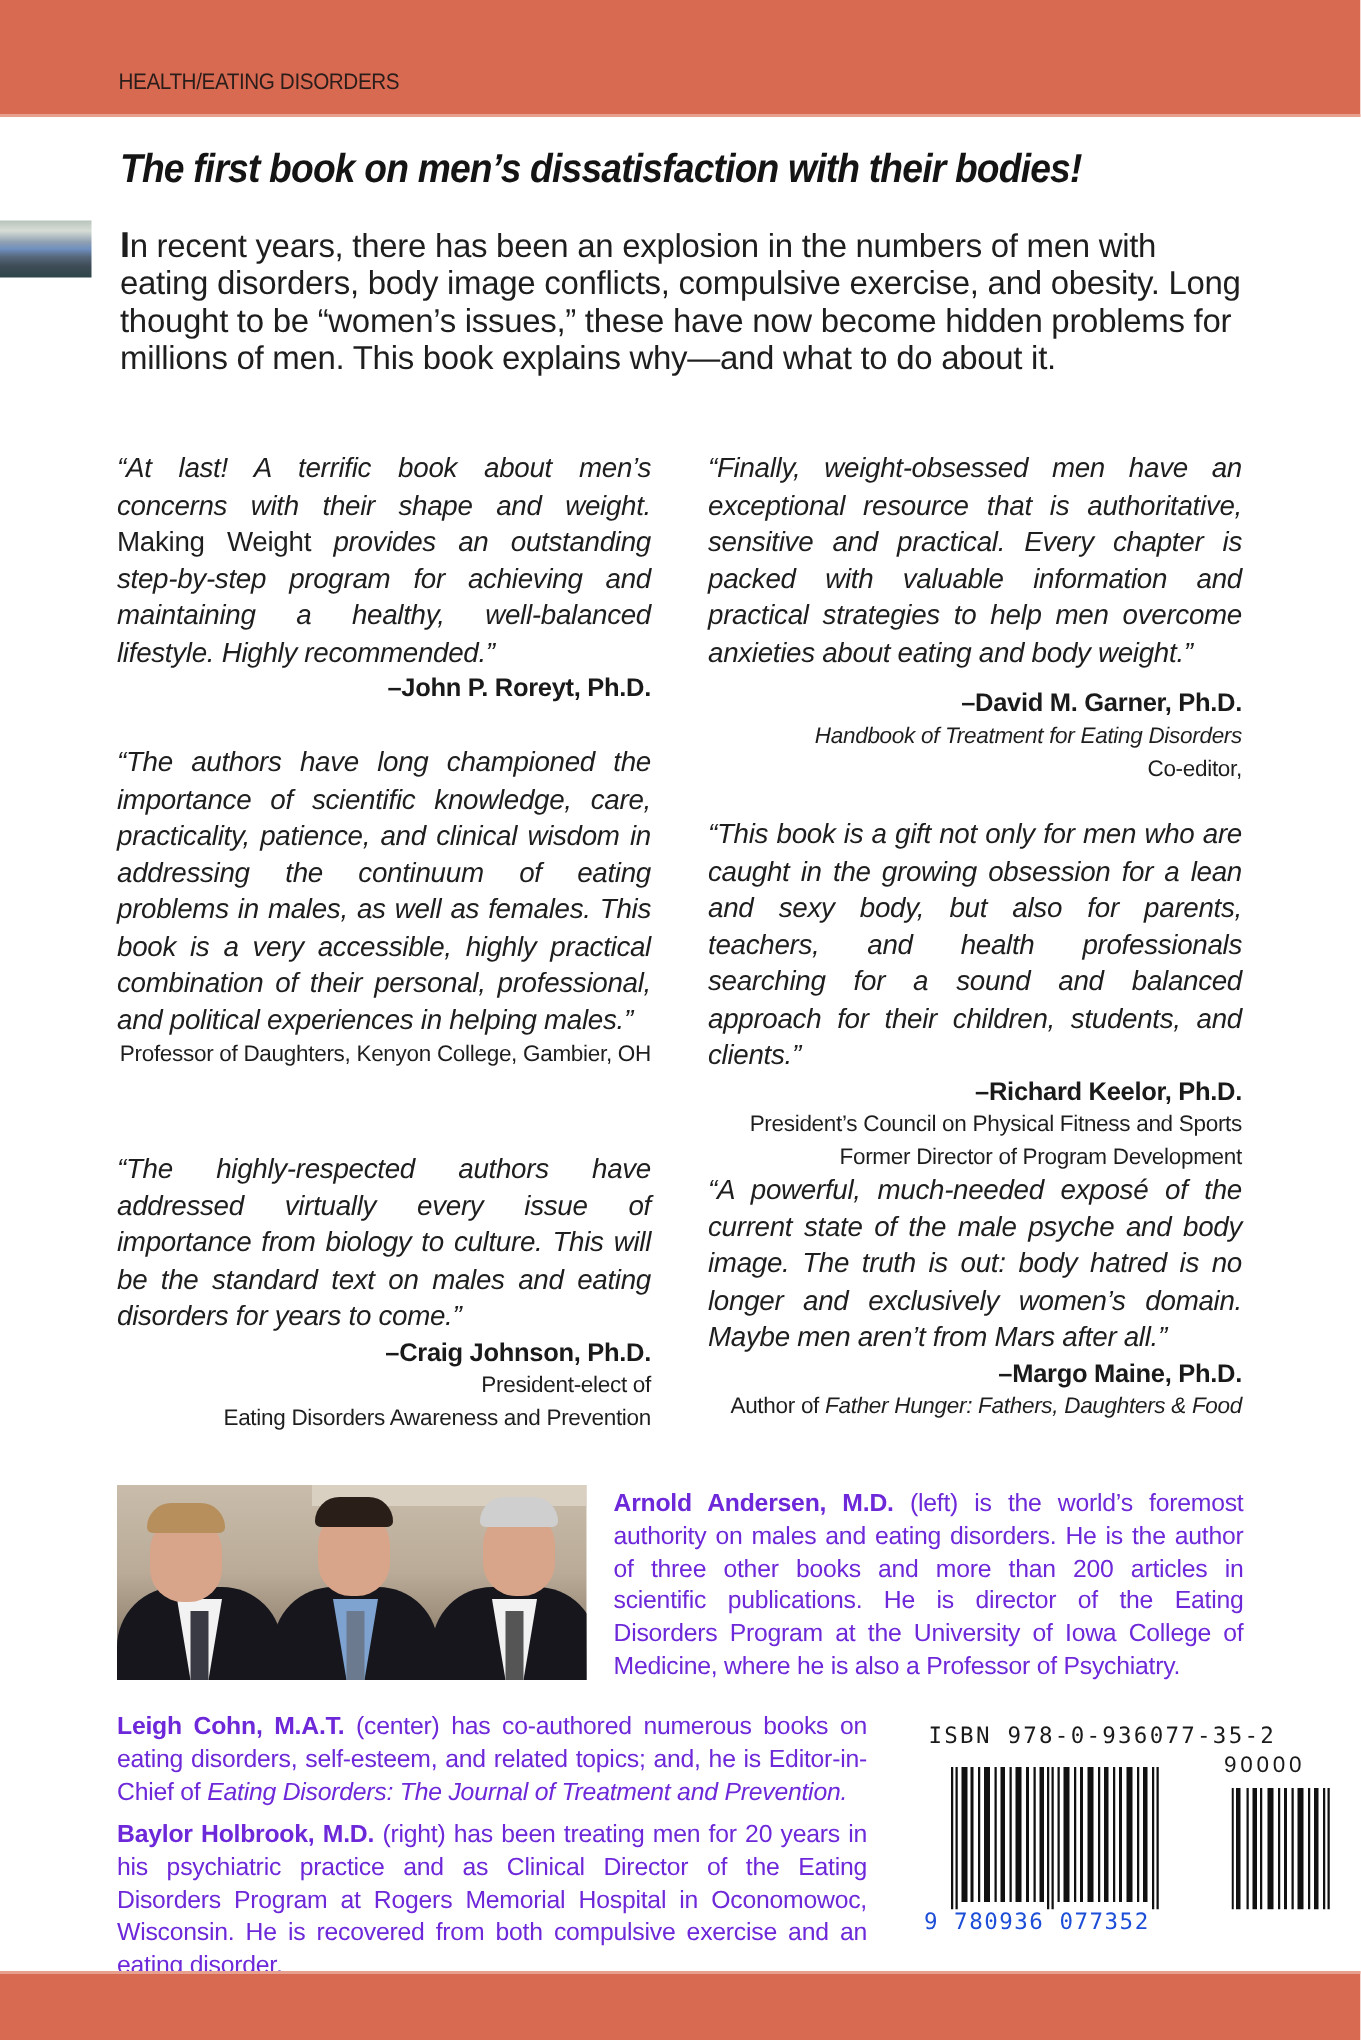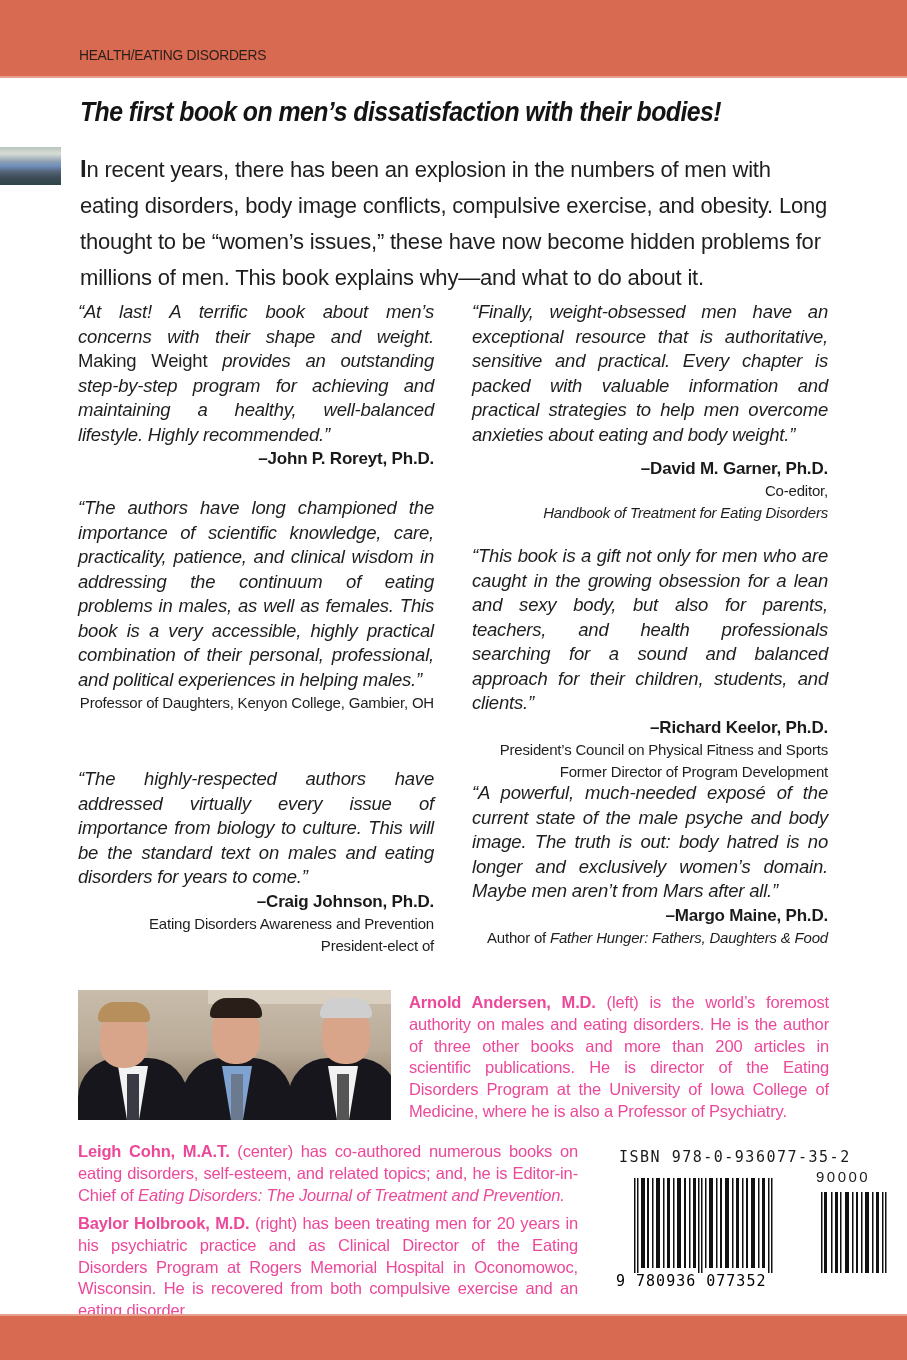--- a/index.html
+++ b/index.html
@@ -29,21 +29,21 @@
       transform: scaleX(0.92); transform-origin: left;
     }
 
     .swatch {
       position: absolute; left: 0; top: 147px; width: 61px; height: 38px;
       background: linear-gradient(to bottom, #b8c4bc 0%, #d7ddd6 18%, #8ea0b2 38%, #6f8fbf 50%, #56677a 64%, #3e4c57 80%, #2e4548 100%);
     }
 
     .intro {
       position: absolute; left: 80px; top: 151px; width: 752px;
-      font-size: 22px; line-height: 36px; color: #1e1e1e;
+      font-size: 22px; line-height: 25px; color: #1e1e1e;
       letter-spacing: -0.2px;
     }
     .intro .dropcap { font-weight: bold; font-size: 24px; }
 
     .quote {
       position: absolute; width: 356px;
       font-size: 18.5px; line-height: 24.5px; font-style: italic;
       color: #1e1e1e; text-align: justify; letter-spacing: -0.2px;
     }
     .quote .roman { font-style: normal; }
@@ -65,39 +65,39 @@
     .photo .ceiling { position: absolute; left: 130px; top: 0; width: 183px; height: 14px; background: #d9d0c2; }
     .person { position: absolute; bottom: 0; }
     .person .suit { position: absolute; bottom: 0; left: 0; width: 110px; height: 62px; background: #16161c; border-radius: 40px 40px 0 0; }
     .person .shirt { position: absolute; bottom: 0; left: 40px; width: 30px; height: 54px; background: #f2f2f2; clip-path: polygon(0 0, 100% 0, 70% 100%, 30% 100%); }
     .person .tie { position: absolute; bottom: 0; left: 49px; width: 12px; height: 46px; background: #3a3a45; }
     .person .head { position: absolute; bottom: 56px; left: 30px; width: 48px; height: 58px; background: #d8a58a; border-radius: 24px 24px 22px 22px; }
     .person .hair { position: absolute; bottom: 100px; left: 28px; width: 52px; height: 20px; border-radius: 26px 26px 6px 6px; }
 
     .bio {
       position: absolute; font-size: 16.5px; line-height: 21.8px;
-      color: #ec4899; text-align: justify; letter-spacing: -0.15px;
+      color: #6d28d9; text-align: justify; letter-spacing: -0.15px;
     }
     .bio b { font-weight: bold; }
     .bio i { font-style: italic; }
 
     .barcode-wrap { position: absolute; left: 600px; top: 1148px; width: 270px; height: 150px; margin-left: 16px; }
     .isbn-text {
       position: absolute; left: 3px; top: 0;
       font-family: "DejaVu Sans Mono", monospace; font-size: 15px; letter-spacing: 1.5px; color: #1a1a1a;
     }
     .price-code {
       position: absolute; left: 200px; top: 20px;
       font-family: Liberation Sans, sans-serif; font-size: 15px; letter-spacing: 2.5px; color: #1a1a1a;
     }
     .bars-main { position: absolute; left: 18px; top: 30px; width: 140px; height: 95px; }
     .bars-addon { position: absolute; left: 205px; top: 44px; width: 66px; height: 81px; }
     .ean-digits {
       position: absolute; left: 0; top: 124px;
-      font-family: "DejaVu Sans Mono", monospace; font-size: 15px; letter-spacing: 1px; color: #000000;
+      font-family: "DejaVu Sans Mono", monospace; font-size: 15px; letter-spacing: 1px; color: #1d4ed8;
     }
   </style>
 </head>
 <body>
 
 <div class="top-band">
   <div class="category">HEALTH/EATING DISORDERS</div>
 </div>
 
 <div class="headline">The first book on men’s dissatisfaction with their bodies!</div>
@@ -112,29 +112,29 @@
 </div>
 
 <div class="quote" style="left:78px; top:496px;">
   <div>“The authors have long championed the importance of scientific knowledge, care, practicality, patience, and clinical wisdom in addressing the continuum of eating problems in males, as well as females. This book is a very accessible, highly practical combination of their personal, professional, and political experiences in helping males.”</div>
   <div class="affil">Professor of Daughters, Kenyon College, Gambier, OH</div>
 </div>
 
 <div class="quote" style="left:78px; top:767px;">
   <div>“The highly-respected authors have addressed virtually every issue of importance from biology to culture. This will be the standard text on males and eating disorders for years to come.”</div>
   <div class="attrib">–Craig Johnson, Ph.D.</div>
+  <div class="affil">President-elect of</div>
   <div class="affil">Eating Disorders Awareness and Prevention</div>
-  <div class="affil">President-elect of</div>
 </div>
 
 <div class="quote" style="left:472px; top:300px;">
   <div>“Finally, weight-obsessed men have an exceptional resource that is authoritative, sensitive and practical. Every chapter is packed with valuable information and practical strategies to help men overcome anxieties about eating and body weight.”</div>
   <div class="attrib" style="margin-top:10px;">–David M. Garner, Ph.D.</div>
+  <div class="affil it" style="font-style:italic;">Handbook of Treatment for Eating Disorders</div>
   <div class="affil">Co-editor,</div>
-  <div class="affil it" style="font-style:italic;">Handbook of Treatment for Eating Disorders</div>
 </div>
 
 <div class="quote" style="left:472px; top:544px;">
   <div>“This book is a gift not only for men who are caught in the growing obsession for a lean and sexy body, but also for parents, teachers, and health professionals searching for a sound and balanced approach for their children, students, and clients.”</div>
   <div class="attrib">–Richard Keelor, Ph.D.</div>
   <div class="affil">President’s Council on Physical Fitness and Sports</div>
   <div class="affil">Former Director of Program Development</div>
 </div>
 
 <div class="quote" style="left:472px; top:781px;">

